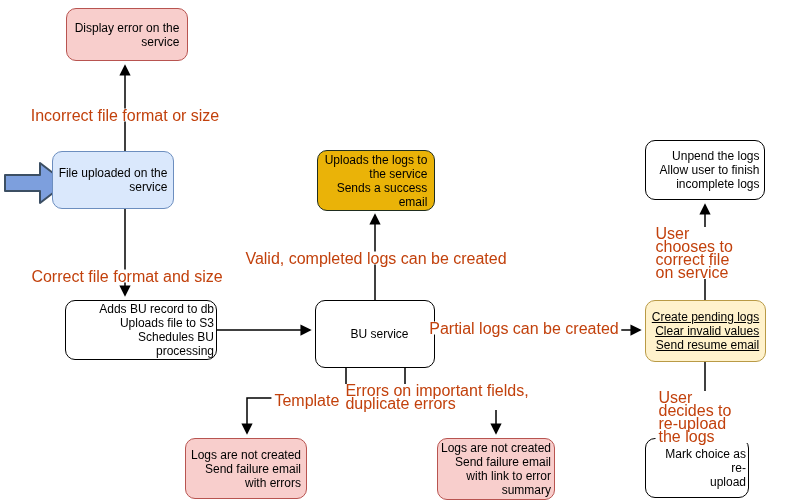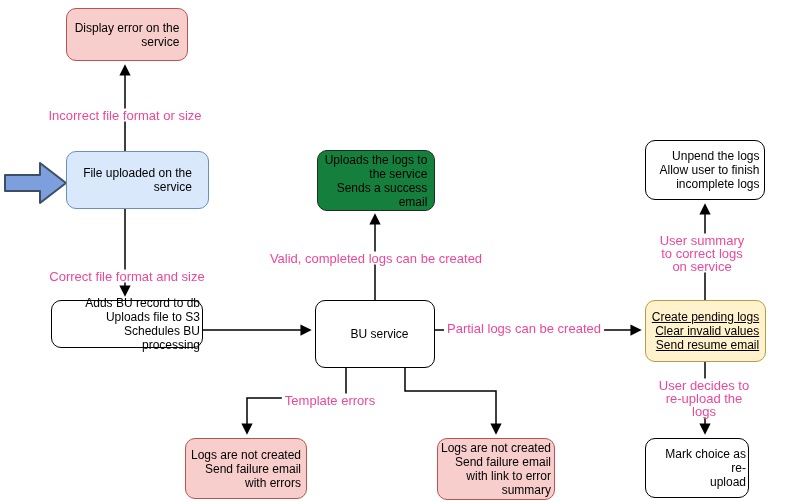--- a/index.html
+++ b/index.html
@@ -8,28 +8,28 @@
   .wires{position:absolute;left:0;top:0;width:801px;height:501px;}
   .node{
     position:absolute;box-sizing:border-box;border-radius:10px;
     display:flex;align-items:center;justify-content:center;
     text-align:right;white-space:pre-line;
     font-size:12px;line-height:14px;color:#000;
     border:1.6px solid #000;background:#fff;padding:1px 2px;
   }
   .node.error{background:#f8cecc;border-color:#b85450;}
   .node.input{background:#dae8fc;border-color:#6c8ebf;}
-  .node.success{background:#15803d;border-color:#1f2d1f;}
+  .node.success{background:#eab308;border-color:#1f2d1f;}
   .node.pending{background:#fff2cc;border-color:#b99a45;text-decoration:underline;}
   .node.process{background:#ffffff;border-color:#000000;padding-left:11px;}
   .elabel{
     position:absolute;transform:translate(-50%,-50%);
     background:#ffffff;padding:0 3px;
-    font-size:13px;line-height:13px;color:#ec4899;
-    text-align:center;white-space:pre-line;
+    font-size:16px;line-height:13px;color:#c2410c;
+    white-space:pre-line;
   }
 </style>
 </head>
 <body>
 
 <div class="canvas">
 
   <svg class="wires" width="801" height="501" viewBox="0 0 801 501">
     <defs>
       <marker id="arrow" viewBox="0 0 10 10" refX="8.5" refY="5" markerWidth="7.5" markerHeight="7.5" orient="auto-start-reverse">
@@ -54,24 +54,24 @@
     <polyline points="705,300 705,205" fill="none" stroke="#000" stroke-width="1.5" marker-end="url(#arrow)"></polyline>
 
     <polyline points="705,362 705,433" fill="none" stroke="#000" stroke-width="1.5" marker-end="url(#arrow)"></polyline>
 
     <polygon points="5,175 40,175 40,163 66,183 40,203 40,191 5,191" fill="#7d9fdd" stroke="#3c4f63" stroke-width="2" stroke-linejoin="round"></polygon>
   </svg>
 
   <div class="node error" style="left:66px;top:8px;width:122px;height:53px">Display error on the
 service</div>
 
-  <div class="node input" style="left:66px;top:151px;width:143px;height:58px">File uploaded on the
+  <div class="node input" style="left:52px;top:151px;width:122px;height:58px">File uploaded on the
 service</div>
 
-  <div class="node process" style="left:51px;top:300px;width:152px;height:48px">Adds BU record to db
+  <div class="node process" style="left:65px;top:300px;width:152px;height:60px">Adds BU record to db
 Uploads file to S3
 Schedules BU processing</div>
 
   <div class="node process" style="left:315px;top:300px;width:120px;height:68px">BU service</div>
 
   <div class="node success" style="left:317px;top:150px;width:118px;height:61px">Uploads the logs to
 the service
 Sends a success
 email</div>
 
@@ -96,20 +96,22 @@
 summary</div>
 
   <div class="elabel" style="left:125px;top:115px">Incorrect file format or size</div>
 
   <div class="elabel" style="left:127px;top:276px">Correct file format and size</div>
 
   <div class="elabel" style="left:524px;top:328px">Partial logs can be created</div>
 
   <div class="elabel" style="left:376px;top:258px">Valid, completed logs can be created</div>
 
-  <div class="elabel" style="left:702px;top:253px">User summary to correct logs on service</div>
+  <div class="elabel" style="left:702px;top:253px">User chooses to correct file on service</div>
 
-  <div class="elabel" style="left:704px;top:398px">User decides to re-upload the logs</div>
+  <div class="elabel" style="left:704px;top:417px">User decides to re-upload the logs</div>
 
   <div class="elabel" style="left:330px;top:400px">Template errors</div>
 
+  <div class="elabel" style="left:437px;top:397px">Errors on important fields,
+duplicate errors</div>
 
 </div>
 
 </body></html>

